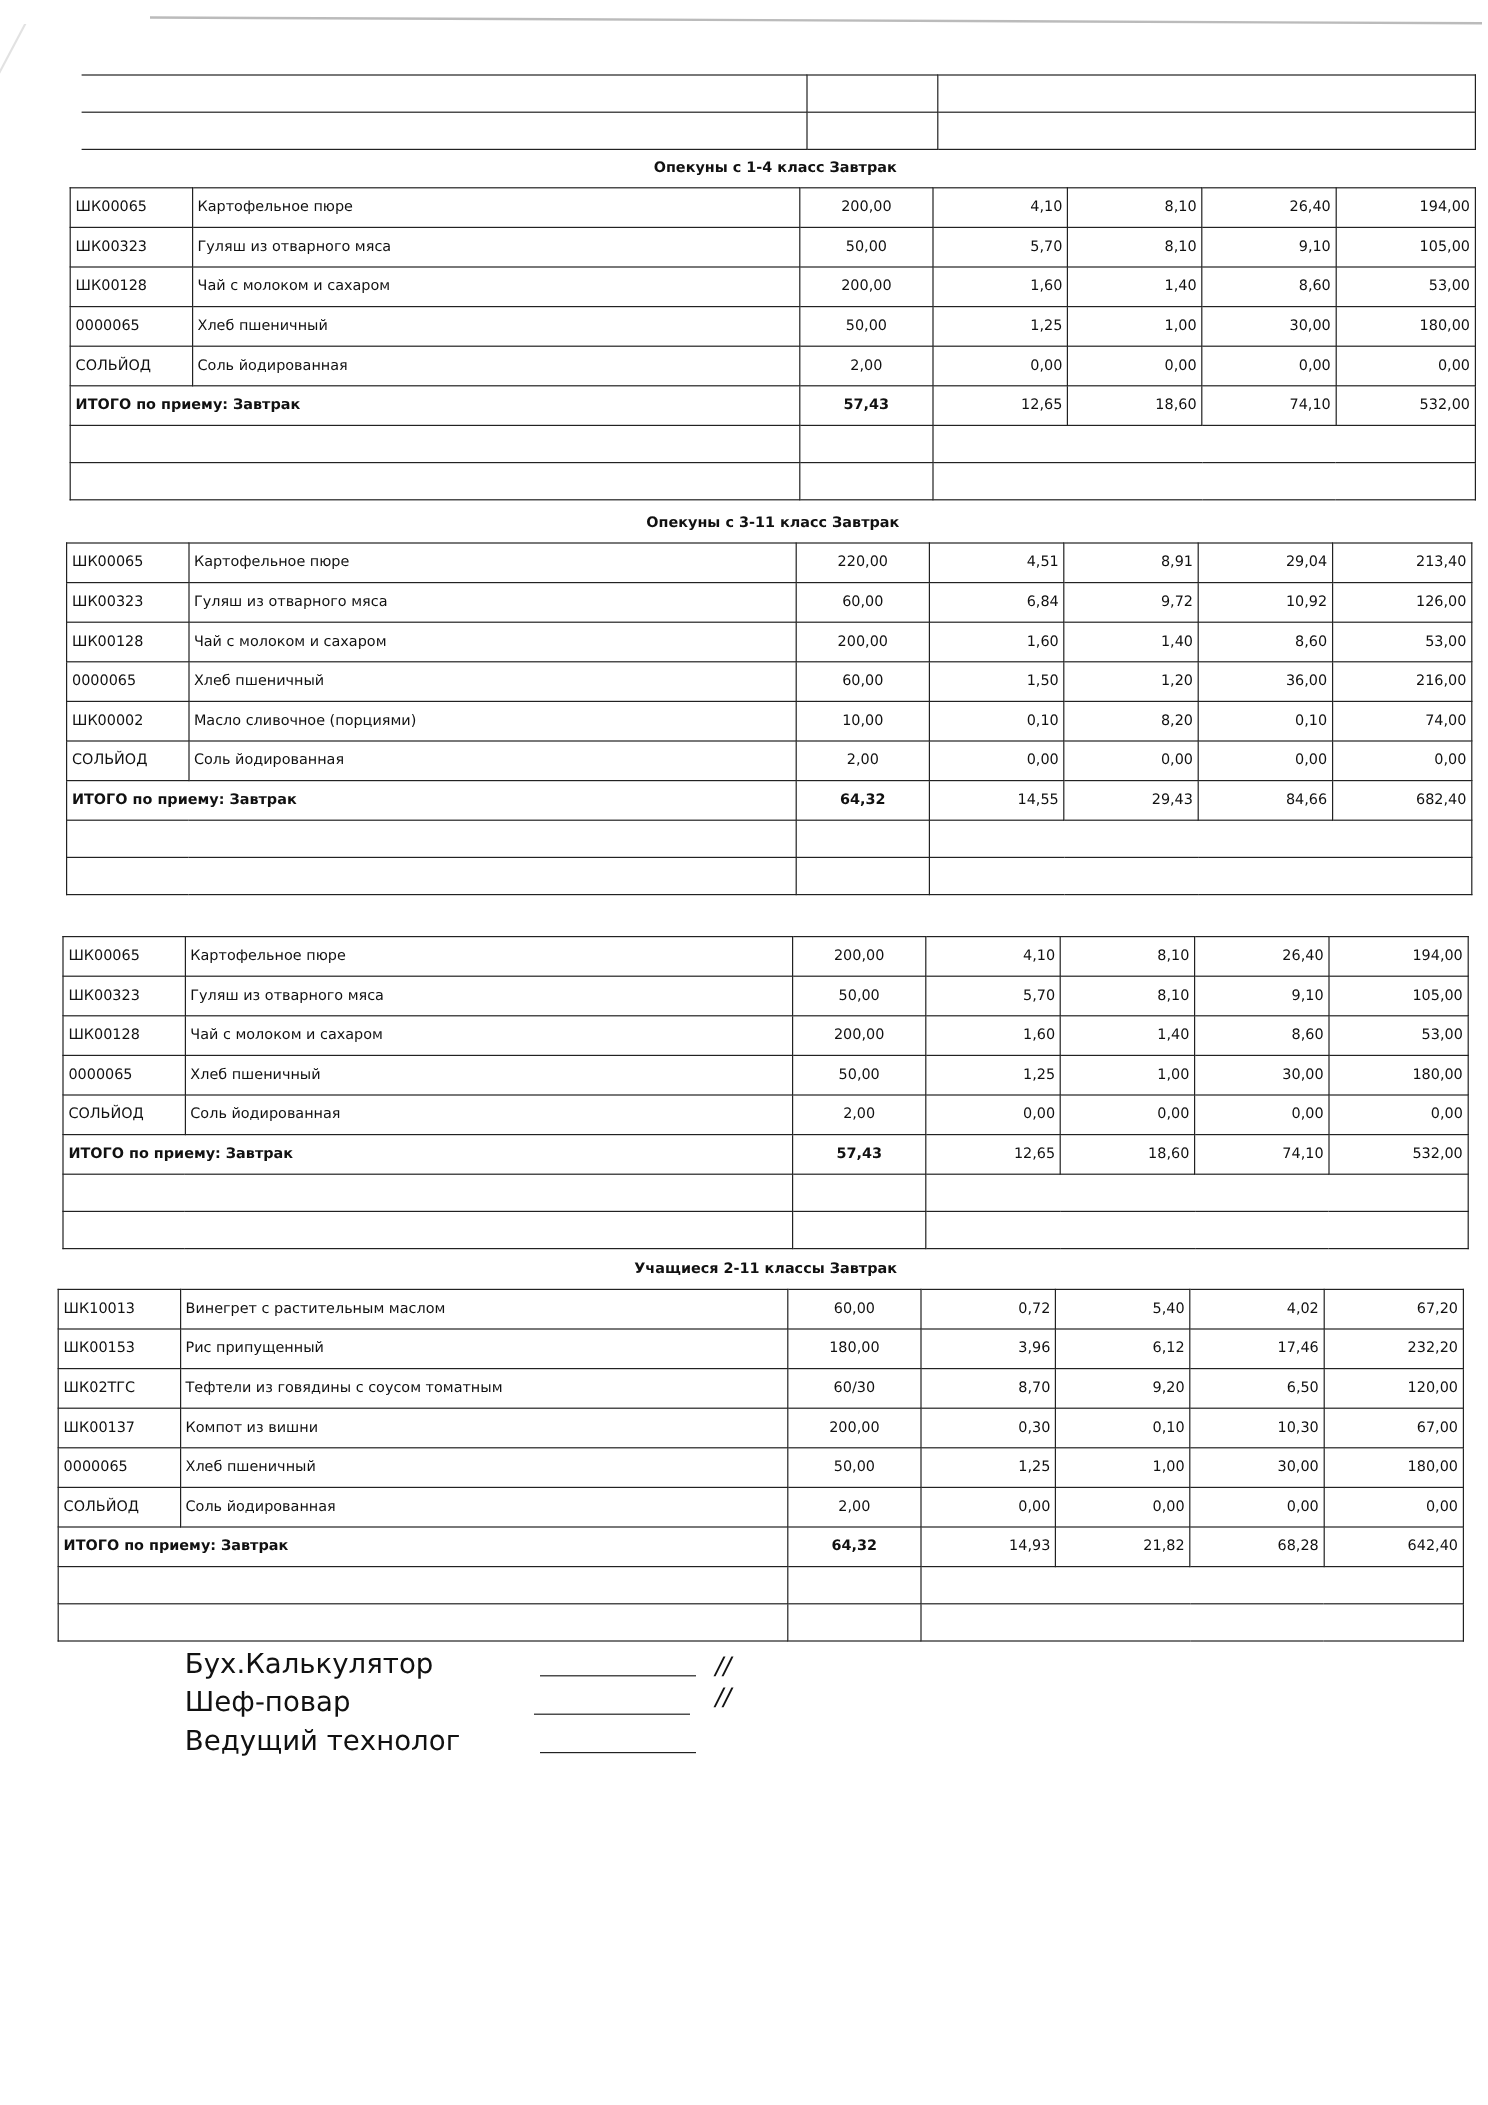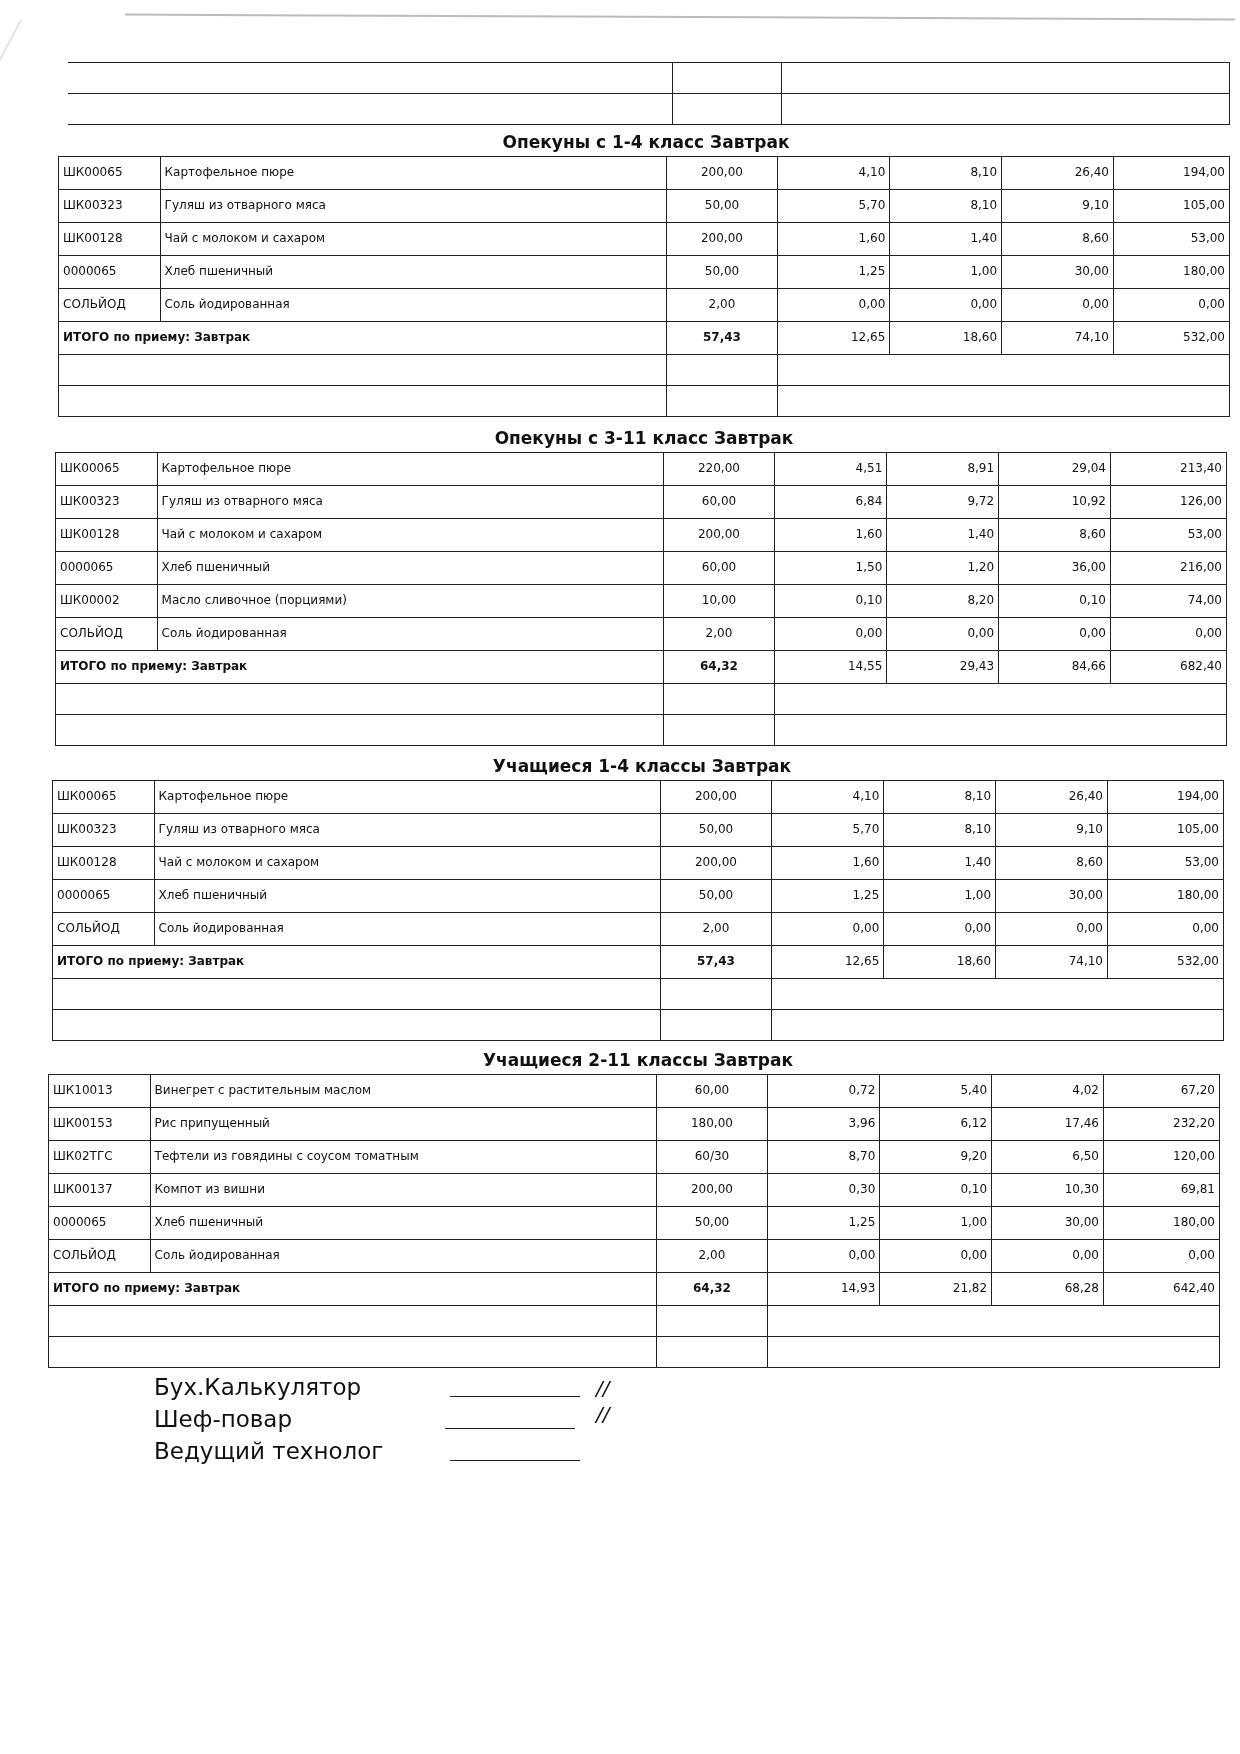--- a/index.html
+++ b/index.html
@@ -27,21 +27,21 @@
   }
   td.code { width: 90px; padding-left: 3px; }
   td.name { width: 484px; }
   td.qty { width: 100px; text-align: center; }
   td.num { width: 100px; text-align: right; }
   td.num.last { width: 104px; }
   tr.total td { font-weight: bold; }
   tr.total td.num { font-weight: normal; }
   tr.blank td { height: 30px; }
   .section-title {
-    position: absolute; font-weight: bold; font-size: 17px; text-align: center;
+    position: absolute; font-weight: bold; font-size: 12px; text-align: center;
   }
   .sig { position: absolute; font-size: 23px; }
   .sig-line { position: absolute; border-bottom: 1.5px solid #222; width: 130px; }
   .slashes { position: absolute; font-size: 20px; font-style: italic; }
 </style>
 </head>
 <body>
 
 <div class="page">
   <div class="fold"></div>
@@ -202,21 +202,20 @@
       <td colspan="4"></td>
     </tr>
     <tr class="blank">
       <td colspan="2"></td>
       <td class="qty"></td>
       <td colspan="4"></td>
     </tr>
   </tbody>
     </table>
 
-  <div class="section-title" style="left:52px; top:756px; width:1180px;">Учащиеся 1-4 классы Завтрак</div>
   <table class="menu" style="left:52px; top:780px; width:1172px;">
     <tbody>
         <tr>
       <td class="code">ШК00065</td>
       <td class="name">Картофельное пюре</td>
       <td class="qty">200,00</td>
       <td class="num">4,10</td>
       <td class="num">8,10</td>
       <td class="num">26,40</td>
       <td class="num last">194,00</td>
@@ -308,21 +307,21 @@
       <td class="num">6,50</td>
       <td class="num last">120,00</td>
     </tr>
     <tr>
       <td class="code">ШК00137</td>
       <td class="name">Компот из вишни</td>
       <td class="qty">200,00</td>
       <td class="num">0,30</td>
       <td class="num">0,10</td>
       <td class="num">10,30</td>
-      <td class="num last">69,81</td>
+      <td class="num last">67,00</td>
     </tr>
     <tr>
       <td class="code">0000065</td>
       <td class="name">Хлеб пшеничный</td>
       <td class="qty">50,00</td>
       <td class="num">1,25</td>
       <td class="num">1,00</td>
       <td class="num">30,00</td>
       <td class="num last">180,00</td>
     </tr>

